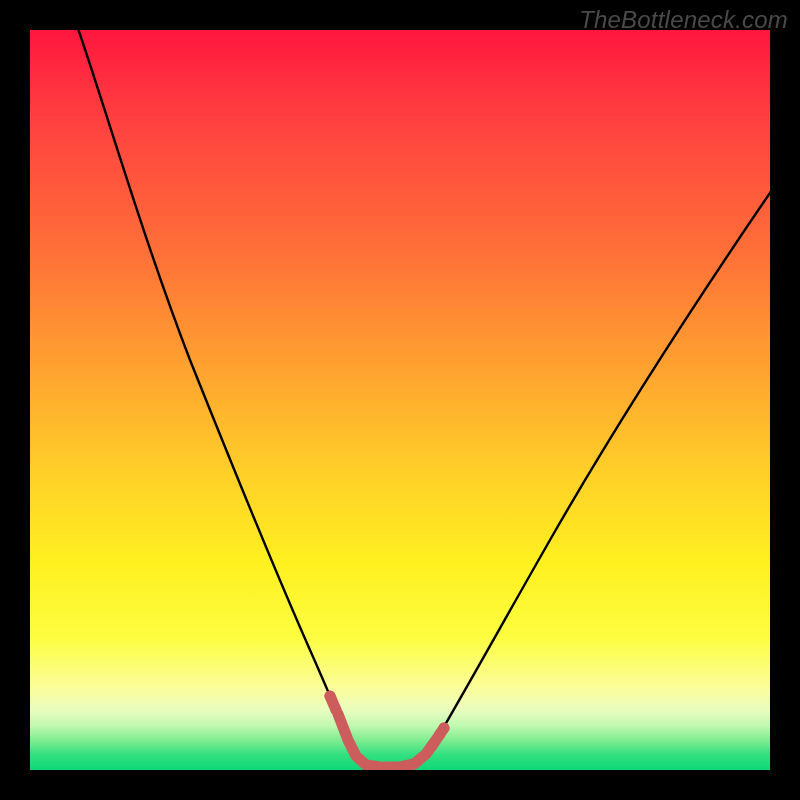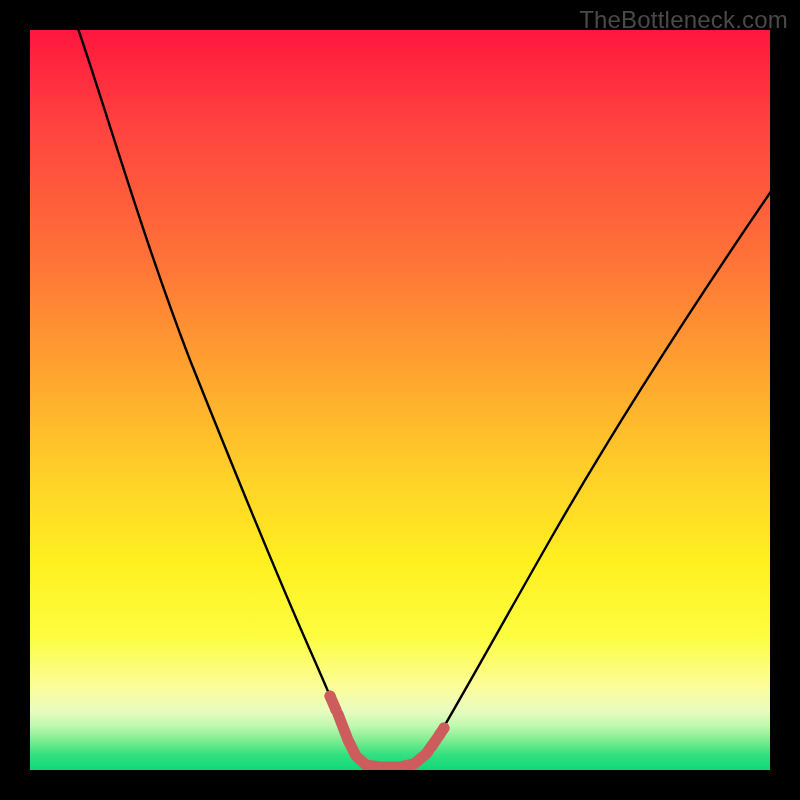--- a/index.html
+++ b/index.html
@@ -11,20 +11,21 @@
     background: #000;
     font-family: Arial, Helvetica, sans-serif;
   }
   .frame {
     position: absolute;
     left: 0;
     top: 0;
     width: 800px;
     height: 800px;
     background: #000;
+    font-style: italic;
   }
   .plot-area {
     position: absolute;
     left: 30px;
     top: 30px;
     width: 740px;
     height: 740px;
     overflow: hidden;
   }
   .gradient {

